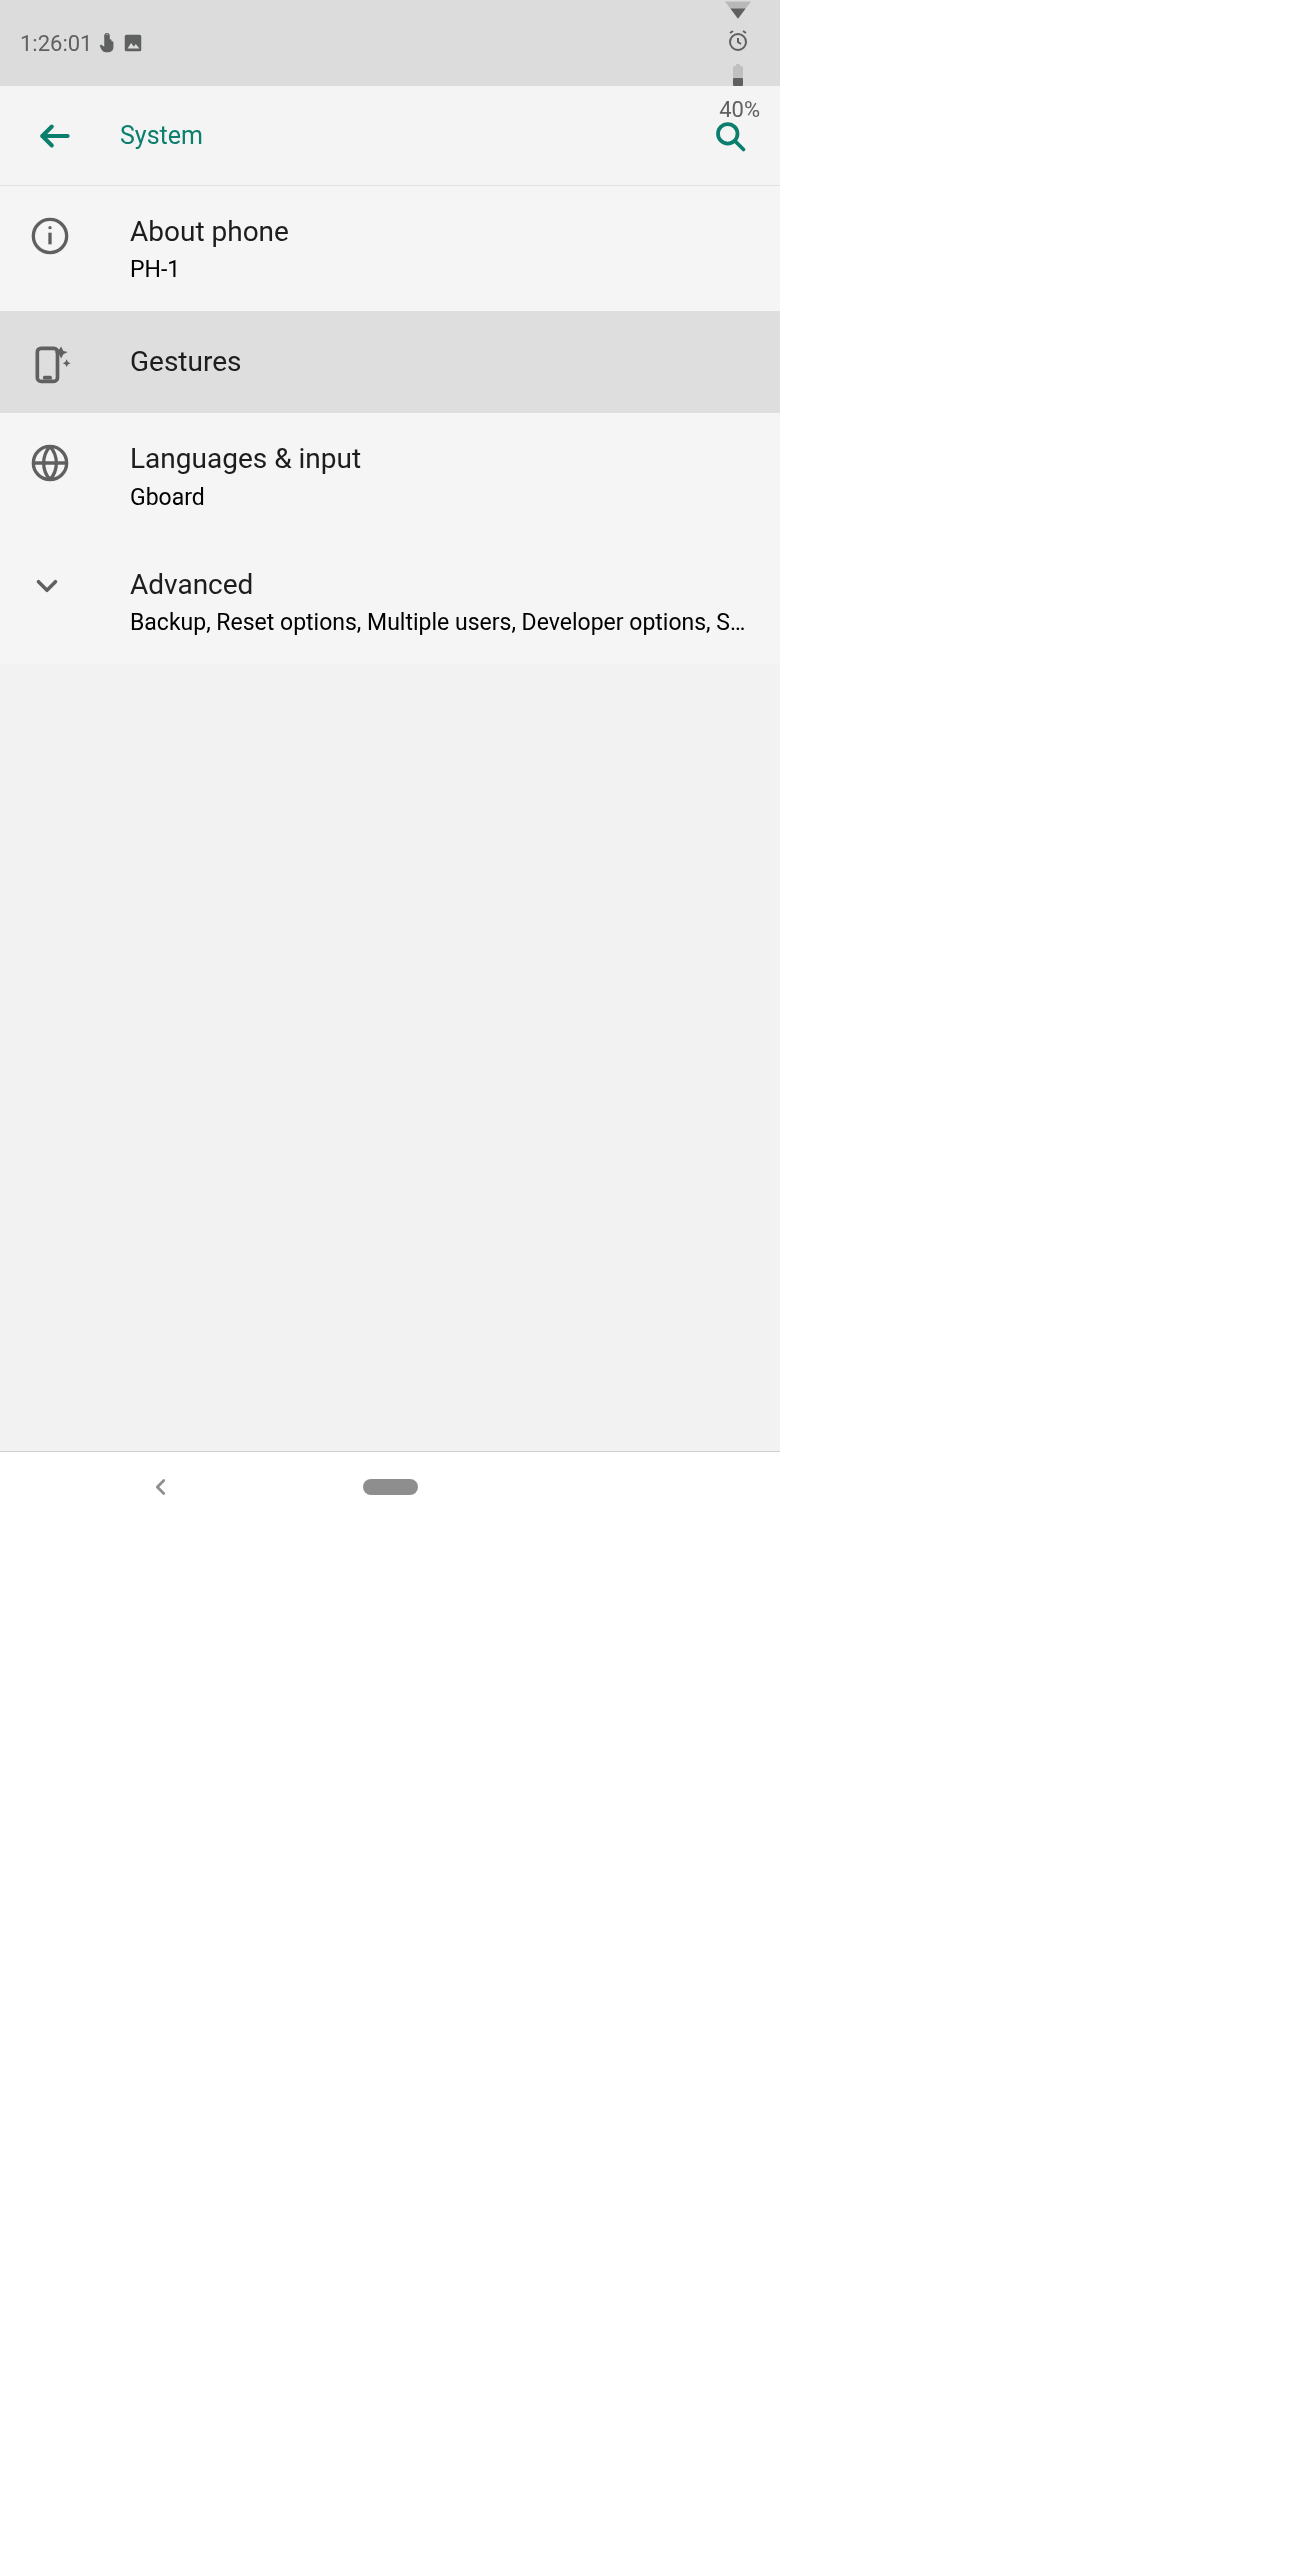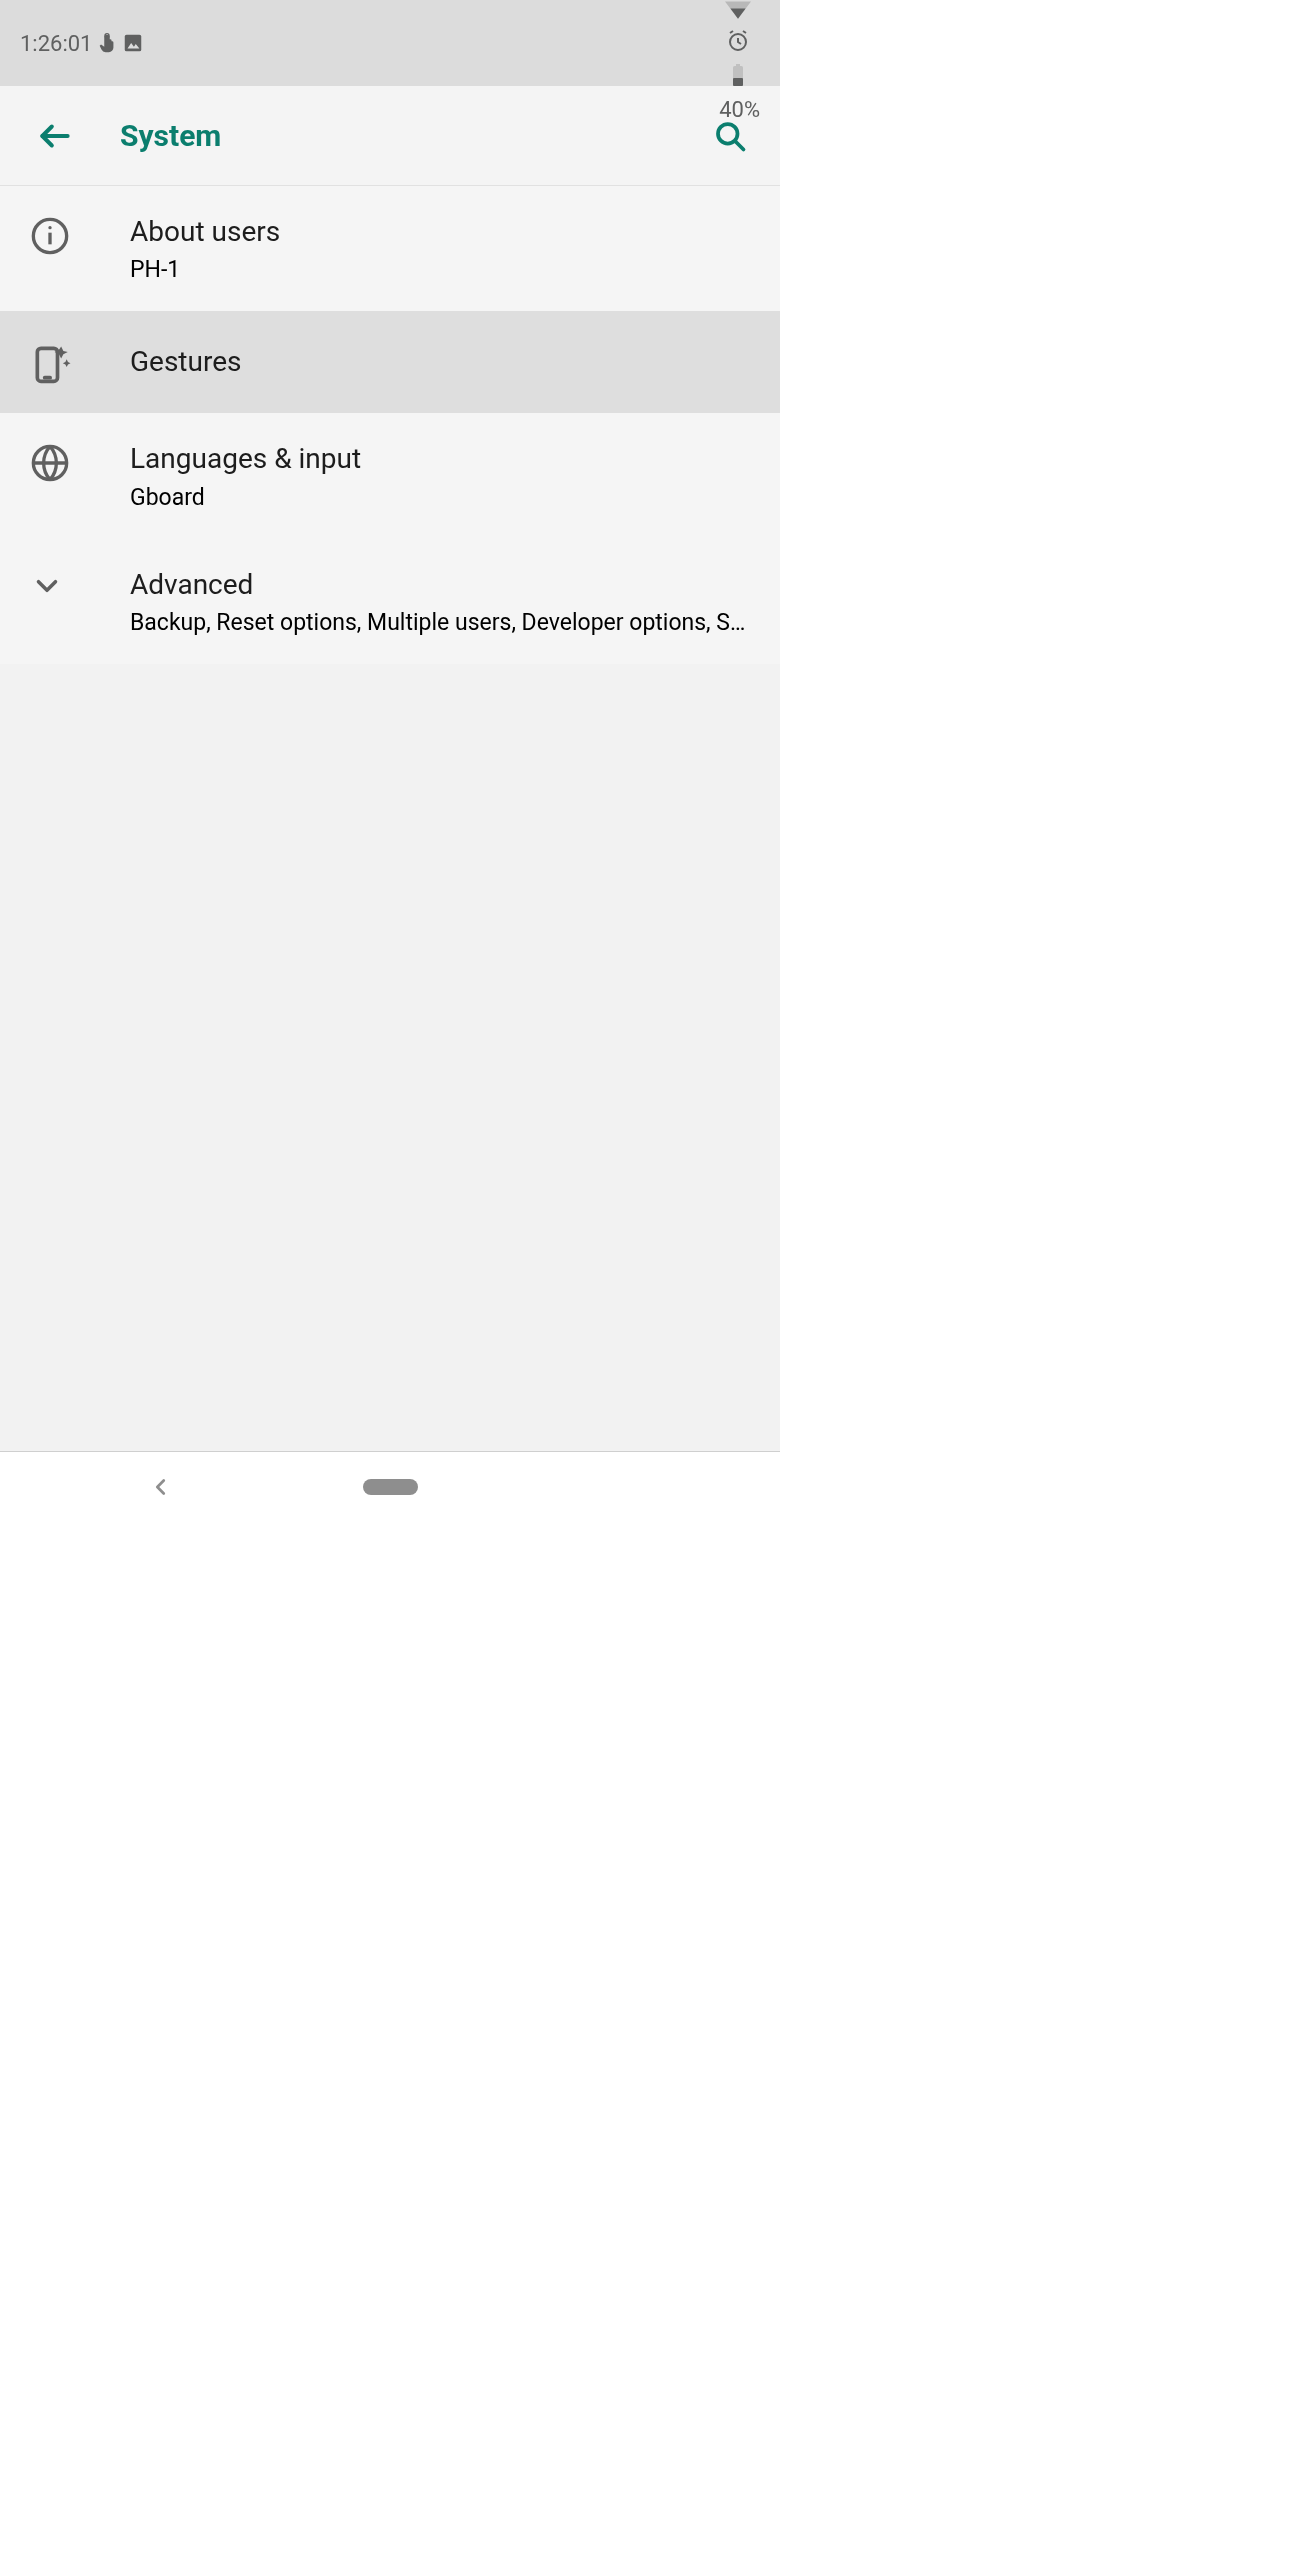--- a/index.html
+++ b/index.html
@@ -62,22 +62,22 @@
   }
   .back-btn {
     width: 70px;
     height: 70px;
     display: flex;
     align-items: center;
     justify-content: center;
   }
   .app-title {
     color: #0b7e6e;
-    font-size: 30px;
-    font-weight: 700;
+    font-size: 25px;
+    font-weight: 400;
     margin-left: 30px;
   }
   .search-btn {
     margin-left: auto;
     width: 60px;
     height: 60px;
     display: flex;
     align-items: center;
     justify-content: center;
   }
@@ -221,21 +221,21 @@
 
     <div class="list-item">
       <div class="item-icon">
         <svg width="40" height="40" viewBox="0 0 24 24" fill="none" stroke="#606060" stroke-width="2">
             <circle cx="12" cy="12" r="10"></circle>
             <line x1="12" y1="10" x2="12" y2="17"></line>
             <circle cx="12" cy="7" r="1" fill="#606060" stroke="none"></circle>
           </svg>
       </div>
       <div class="item-text">
-        <div class="item-title">About users</div>
+        <div class="item-title">About phone</div>
         <div class="item-sub">PH-1</div>
       </div>
     </div>
 
     <div class="list-item single selected">
       <div class="item-icon">
         <svg width="44" height="44" viewBox="0 0 24 24" fill="#606060">
           <rect x="4" y="4" width="11" height="18" rx="2" fill="none" stroke="#606060" stroke-width="2"></rect>
           <line x1="8" y1="20" x2="11" y2="20" stroke="#606060" stroke-width="2" stroke-linecap="round"></line>
           <path d="M17 3l1.2 2.4L20.6 6l-2.4 1.2L17 9.6l-1.2-2.4L13.4 6l2.4-1.2z"></path>

